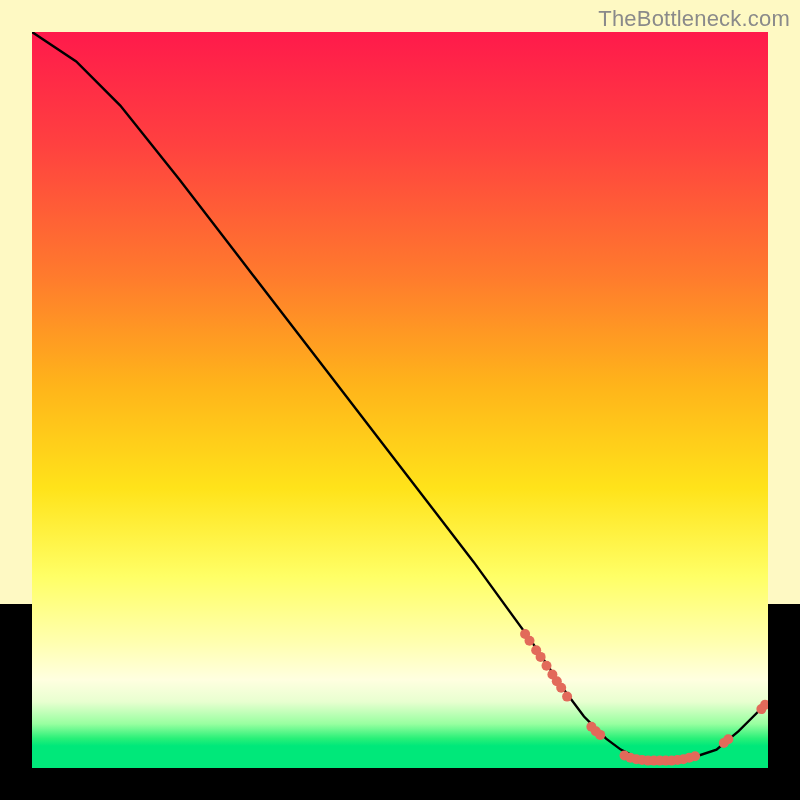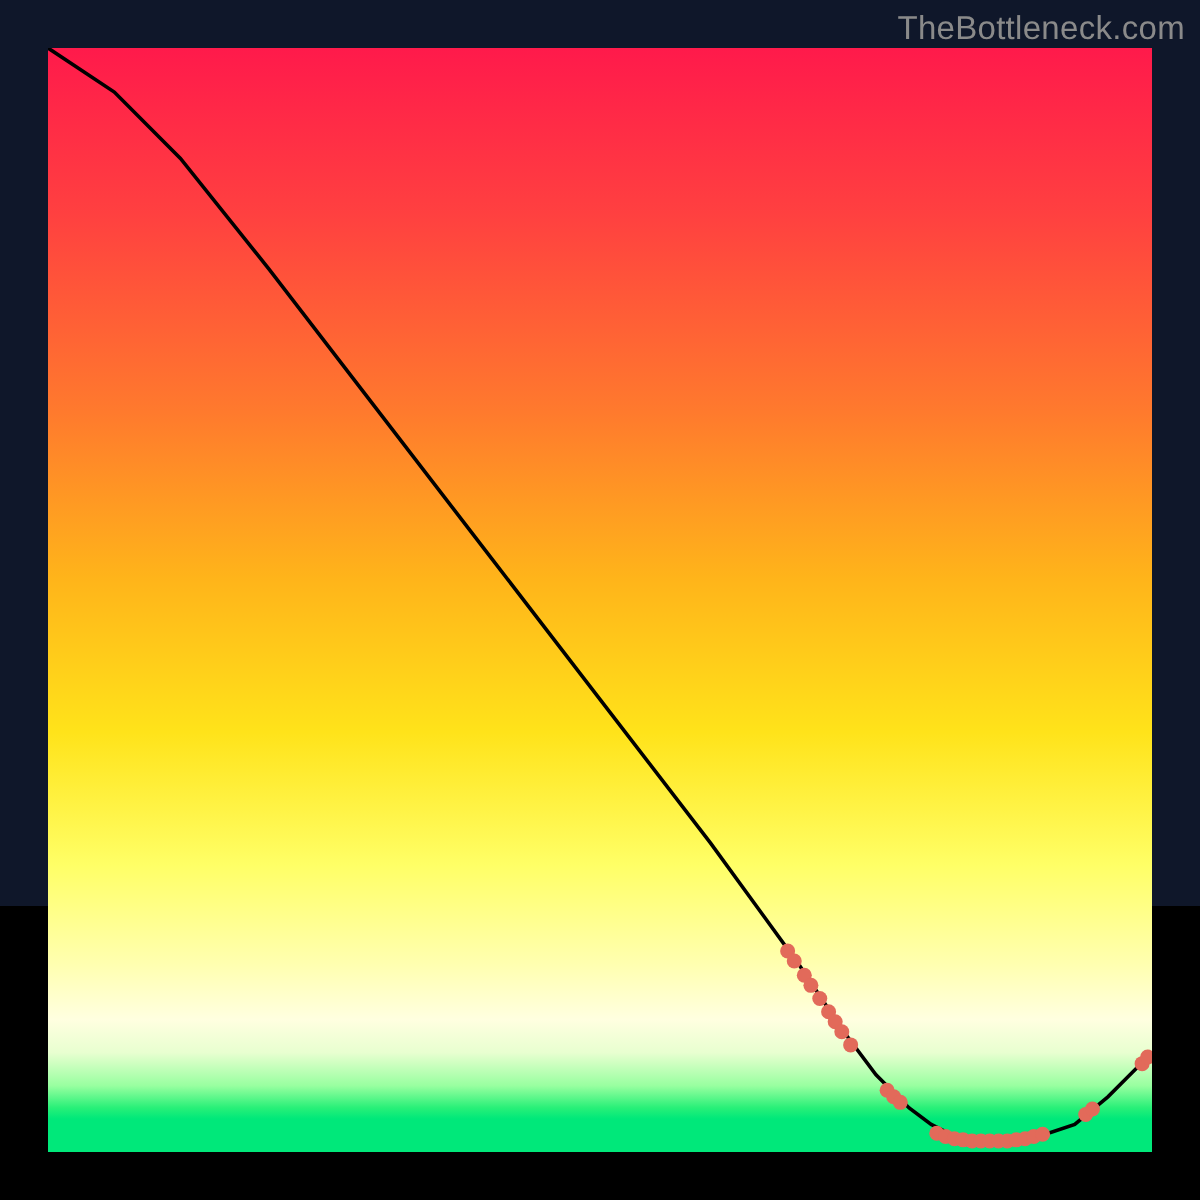--- a/index.html
+++ b/index.html
@@ -10,21 +10,21 @@
     background: #000;
     font-family: Arial, Helvetica, sans-serif;
     overflow: hidden;
   }
   .frame {
     position: absolute;
     left: 0;
     top: 0;
     width: 800px;
     height: 604px;
-    background: #0f172a;
+    background: #fef9c3;
   }
   .plot {
     position: absolute;
     left: 32px;
     top: 32px;
     width: 736px;
     height: 736px;
     
     background:
       linear-gradient(

